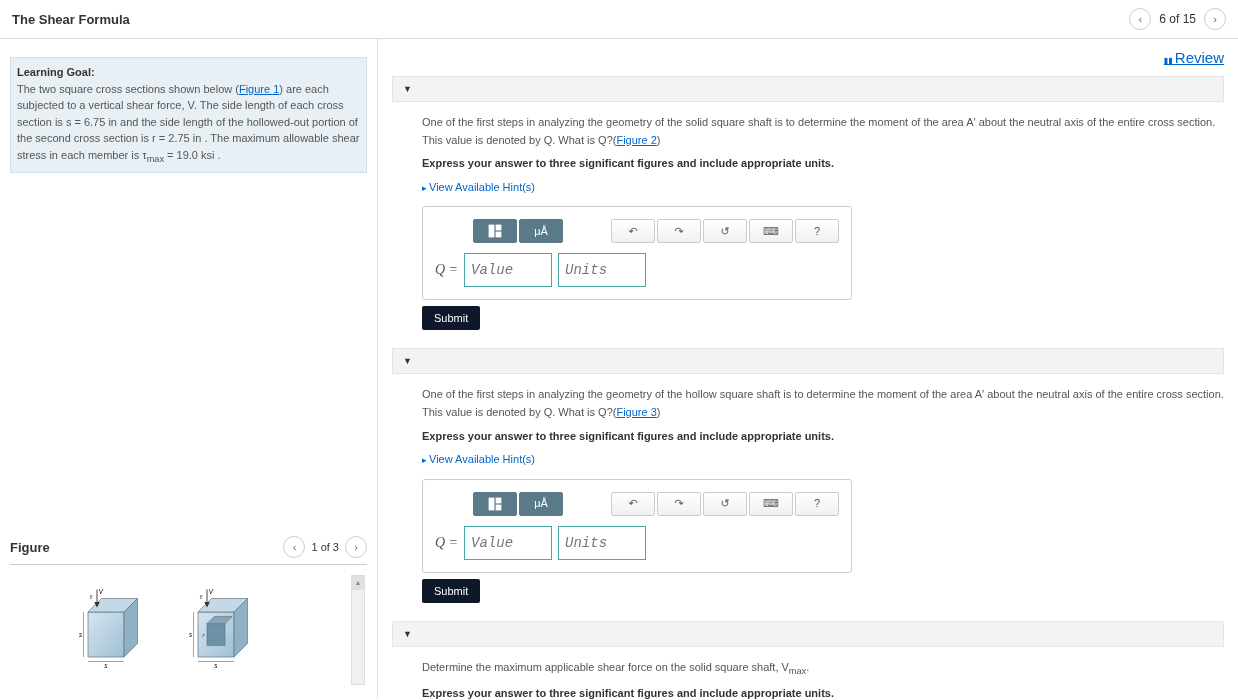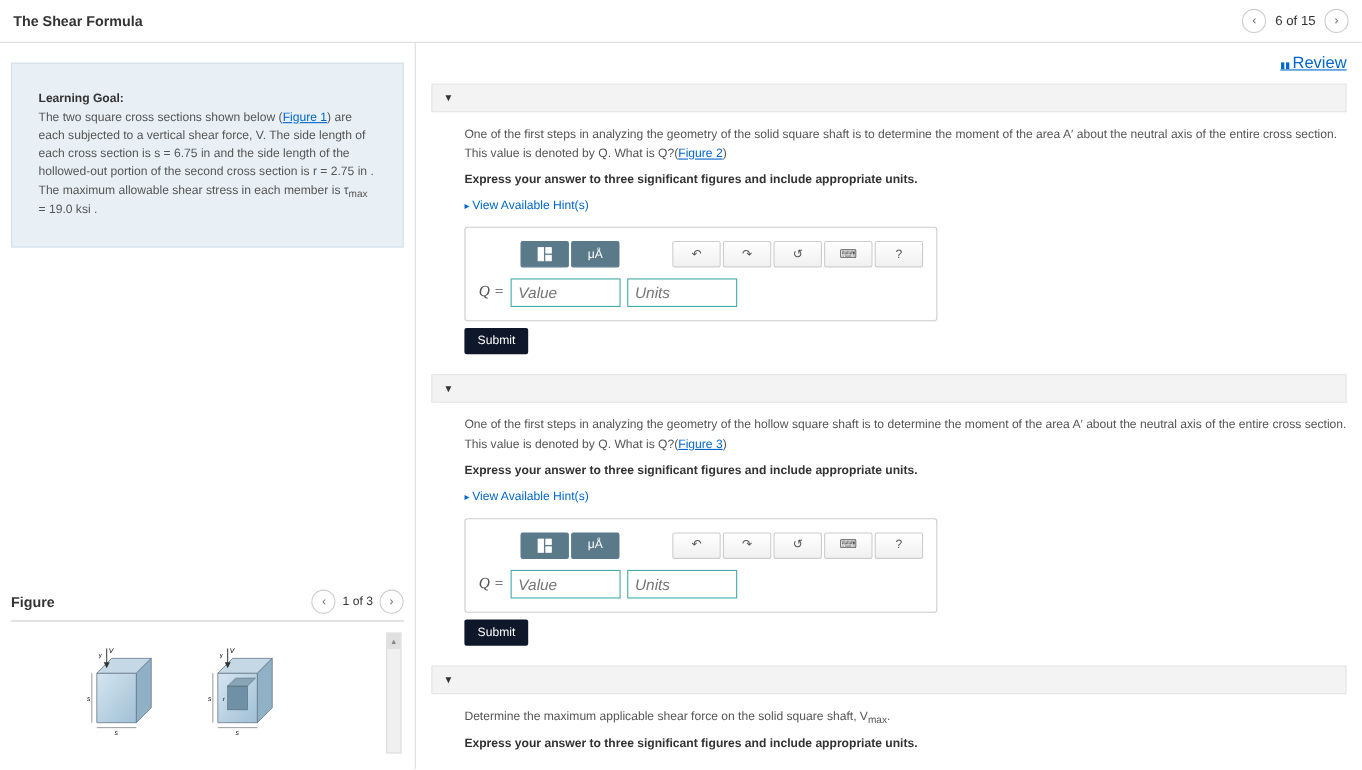--- a/index.html
+++ b/index.html
@@ -7,21 +7,21 @@
 .header { border-bottom: 1px solid #ddd; padding: 8px 12px; display: flex; justify-content: space-between; align-items: center; }
 .title { font-weight: bold; font-size: 13px; }
 .nav-group { display: flex; align-items: center; gap: 8px; }
 .nav-btn { width: 22px; height: 22px; border: 1px solid #ccc; border-radius: 50%; background: #fff; display: flex; align-items: center; justify-content: center; cursor: pointer; font-size: 11px; color: #666; }
 .main { display: flex; height: calc(100vh - 40px); }
 .sidebar { width: 378px; border-right: 1px solid #ddd; padding: 18px 10px; position: relative; }
 .content { flex: 1; padding: 10px 14px; overflow-y: auto; }
 .review-row { text-align: right; margin-bottom: 10px; }
 .review-link { color: #0066cc; font-size: 15px; text-decoration: underline; cursor: pointer; }
 .review-link::before { content: "▮▮ "; font-size: 8px; }
-.learning-box { background: #e8f0f5; border: 1px solid #d0e0ea; padding: 24px; font-size: 11px; line-height: 1.5; color: #555; }
+.learning-box { background: #e8f0f5; border: 1px solid #d0e0ea; padding: 6px; font-size: 11px; line-height: 1.5; color: #555; }
 .learning-box b { color: #333; }
 .link { color: #0066cc; text-decoration: underline; cursor: pointer; }
 .figure-section { position: absolute; bottom: 4px; left: 0; right: 0; padding: 0 10px 10px; }
 .figure-head { display: flex; justify-content: space-between; align-items: center; border-bottom: 1px solid #ccc; padding: 6px 0; margin-bottom: 10px; }
 .figure-title { font-weight: bold; font-size: 13px; }
 .fig-nav { display: flex; align-items: center; gap: 6px; font-size: 11px; }
 .fig-img-wrap { display: flex; gap: 20px; padding: 10px 60px; position: relative; }
 .fig-scroll { position: absolute; right: 2px; top: 0; bottom: 0; width: 14px; background: #f0f0f0; border: 1px solid #ddd; }
 .fig-scroll-up { height: 14px; background: #e0e0e0; text-align: center; font-size: 8px; line-height: 14px; color: #888; }
 .cube { width: 90px; height: 90px; position: relative; }
@@ -33,21 +33,21 @@
 .instruct { font-weight: bold; color: #333; margin: 6px 0; }
 .hints { color: #0066cc; font-size: 11px; cursor: pointer; margin: 6px 0 10px; }
 .hints::before { content: "▸ "; font-size: 9px; }
 .answer-box { border: 1px solid #ccc; border-radius: 3px; padding: 12px; display: inline-block; background: #fff; }
 .toolbar { display: flex; gap: 2px; margin-bottom: 10px; align-items: center; margin-left: 38px; }
 .tool-btn { width: 44px; height: 24px; border: 1px solid #ccc; background: linear-gradient(#fff,#f0f0f0); border-radius: 2px; display: flex; align-items: center; justify-content: center; font-size: 11px; color: #555; cursor: pointer; }
 .tool-btn.active { background: #5a7a8a; color: #fff; border-color: #5a7a8a; }
 .tool-btn.sep { border: none; background: none; cursor: default; }
 .input-row { display: flex; align-items: center; gap: 6px; }
 .var-label { font-style: italic; font-family: 'Times New Roman', serif; font-size: 14px; }
-.val-input { border: 1px solid #4aa; width: 100px; height: 26px; padding: 0 6px; font-style: italic; font-family: Liberation Sans, sans-serif; font-size: 14px; color: #888; }
+.val-input { border: 1px solid #4aa; width: 88px; height: 26px; padding: 16px 6px; font-style: italic; font-family: Liberation Mono, monospace; font-size: 14px; color: #888; }
 .submit-btn { background: #0f172a; color: #fff; border: none; padding: 6px 12px; font-size: 11px; cursor: pointer; margin-top: 6px; border-radius: 2px; }
 </style>
 </head>
 <body>
 
 <div class="header">
   <div class="title">The Shear Formula</div>
   <div class="nav-group">
     <div class="nav-btn">‹</div>
     <span>6 of 15</span>

